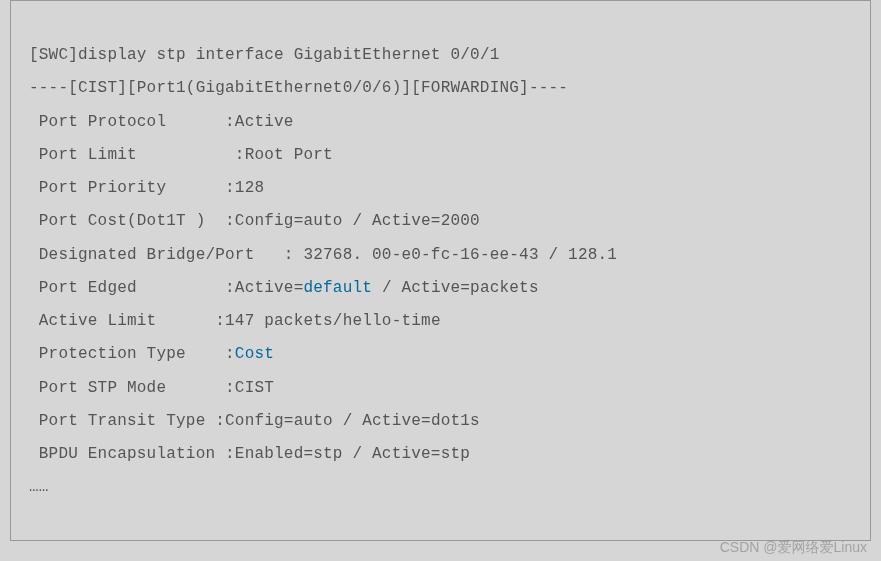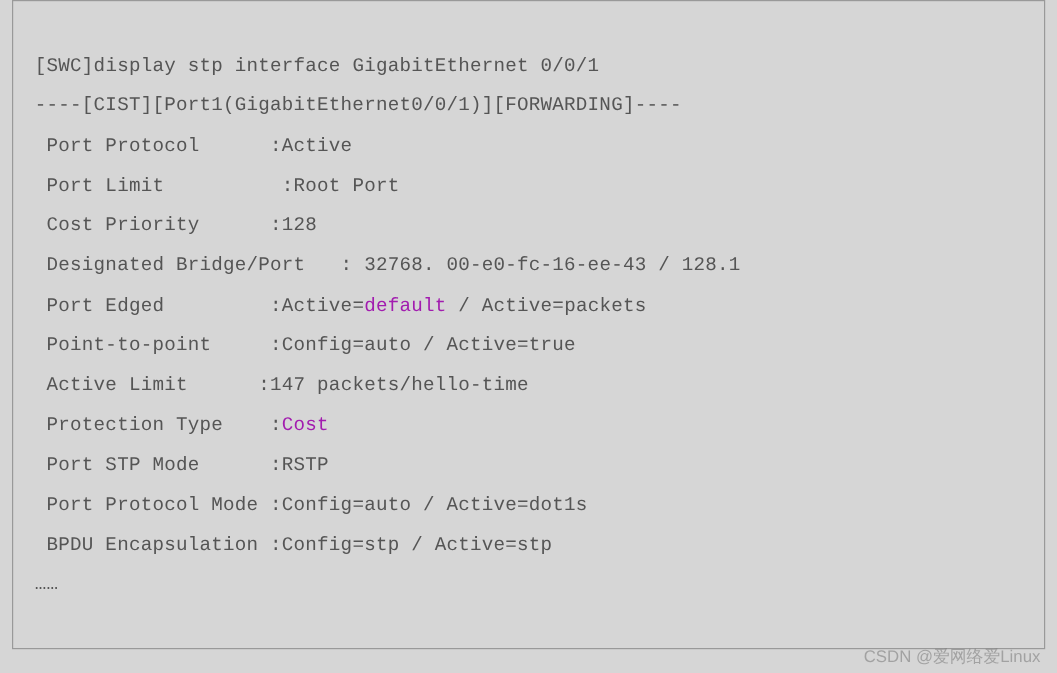--- a/index.html
+++ b/index.html
@@ -24,47 +24,47 @@
       height: 541px;
       border: 1px solid #999;
       padding: 38px 18px 18px 18px;
       line-height: 2.08;
       letter-spacing: 0.2px;
     }
     .line {
       white-space: pre;
     }
     .red {
-      color: #a21caf;
+      color: #0369a1;
     }
     .watermark {
       position: absolute;
       right: 14px;
       bottom: 4px;
       font-family: Arial, "Microsoft YaHei", sans-serif;
       font-size: 14px;
       color: rgba(120,120,120,0.55);
       white-space: pre;
       letter-spacing: 0;
       margin-left: 44px;
     }
   </style>
 </head>
 <body>
 
 <div class="terminal">
   <div class="line"><span>[SWC]</span><span>display stp interface GigabitEthernet 0/0/1</span></div>
-  <div class="line">----[CIST][Port1(GigabitEthernet0/0/1)][FORWARDING]----</div>
+  <div class="line">----[CIST][Port1(GigabitEthernet0/0/6)][FORWARDING]----</div>
   <div class="line"><span> Port Protocol      </span><span>:</span><span>Active</span></div>
   <div class="line"><span> Port Limit          </span><span>:</span><span>Root Port</span></div>
-  <div class="line"><span> Cost Priority      </span><span>:</span><span>128</span></div>
+  <div class="line"><span> Port Priority      </span><span>:</span><span>128</span></div>
+  <div class="line"><span> Port Cost(Dot1T )  </span><span>:</span><span>Config=auto / Active=2000</span></div>
   <div class="line"><span> Designated Bridge/Port   </span><span>: </span><span>32768. 00-e0-fc-16-ee-43 / 128.1</span></div>
   <div class="line"><span> Port Edged         </span><span>:</span><span>Active=</span><span class="red">default</span><span> / Active=packets</span></div>
-  <div class="line"><span> Point-to-point     </span><span>:</span><span>Config=auto / Active=true</span></div>
   <div class="line"><span> Active Limit      </span><span>:</span><span>147 packets/hello-time</span></div>
   <div class="line"><span> Protection Type    </span><span>:</span><span class="red">Cost</span></div>
-  <div class="line"><span> Port STP Mode      </span><span>:</span><span>RSTP</span></div>
-  <div class="line"><span> Port Protocol Mode </span><span>:</span><span>Config=auto / Active=dot1s</span></div>
-  <div class="line"><span> BPDU Encapsulation </span><span>:</span><span>Config=stp / Active=stp</span></div>
+  <div class="line"><span> Port STP Mode      </span><span>:</span><span>CIST</span></div>
+  <div class="line"><span> Port Transit Type </span><span>:</span><span>Config=auto / Active=dot1s</span></div>
+  <div class="line"><span> BPDU Encapsulation </span><span>:</span><span>Enabled=stp / Active=stp</span></div>
   <div class="line">……</div>
 </div>
 
 <div class="watermark">CSDN @爱网络爱Linux</div>
 
 </body></html>

